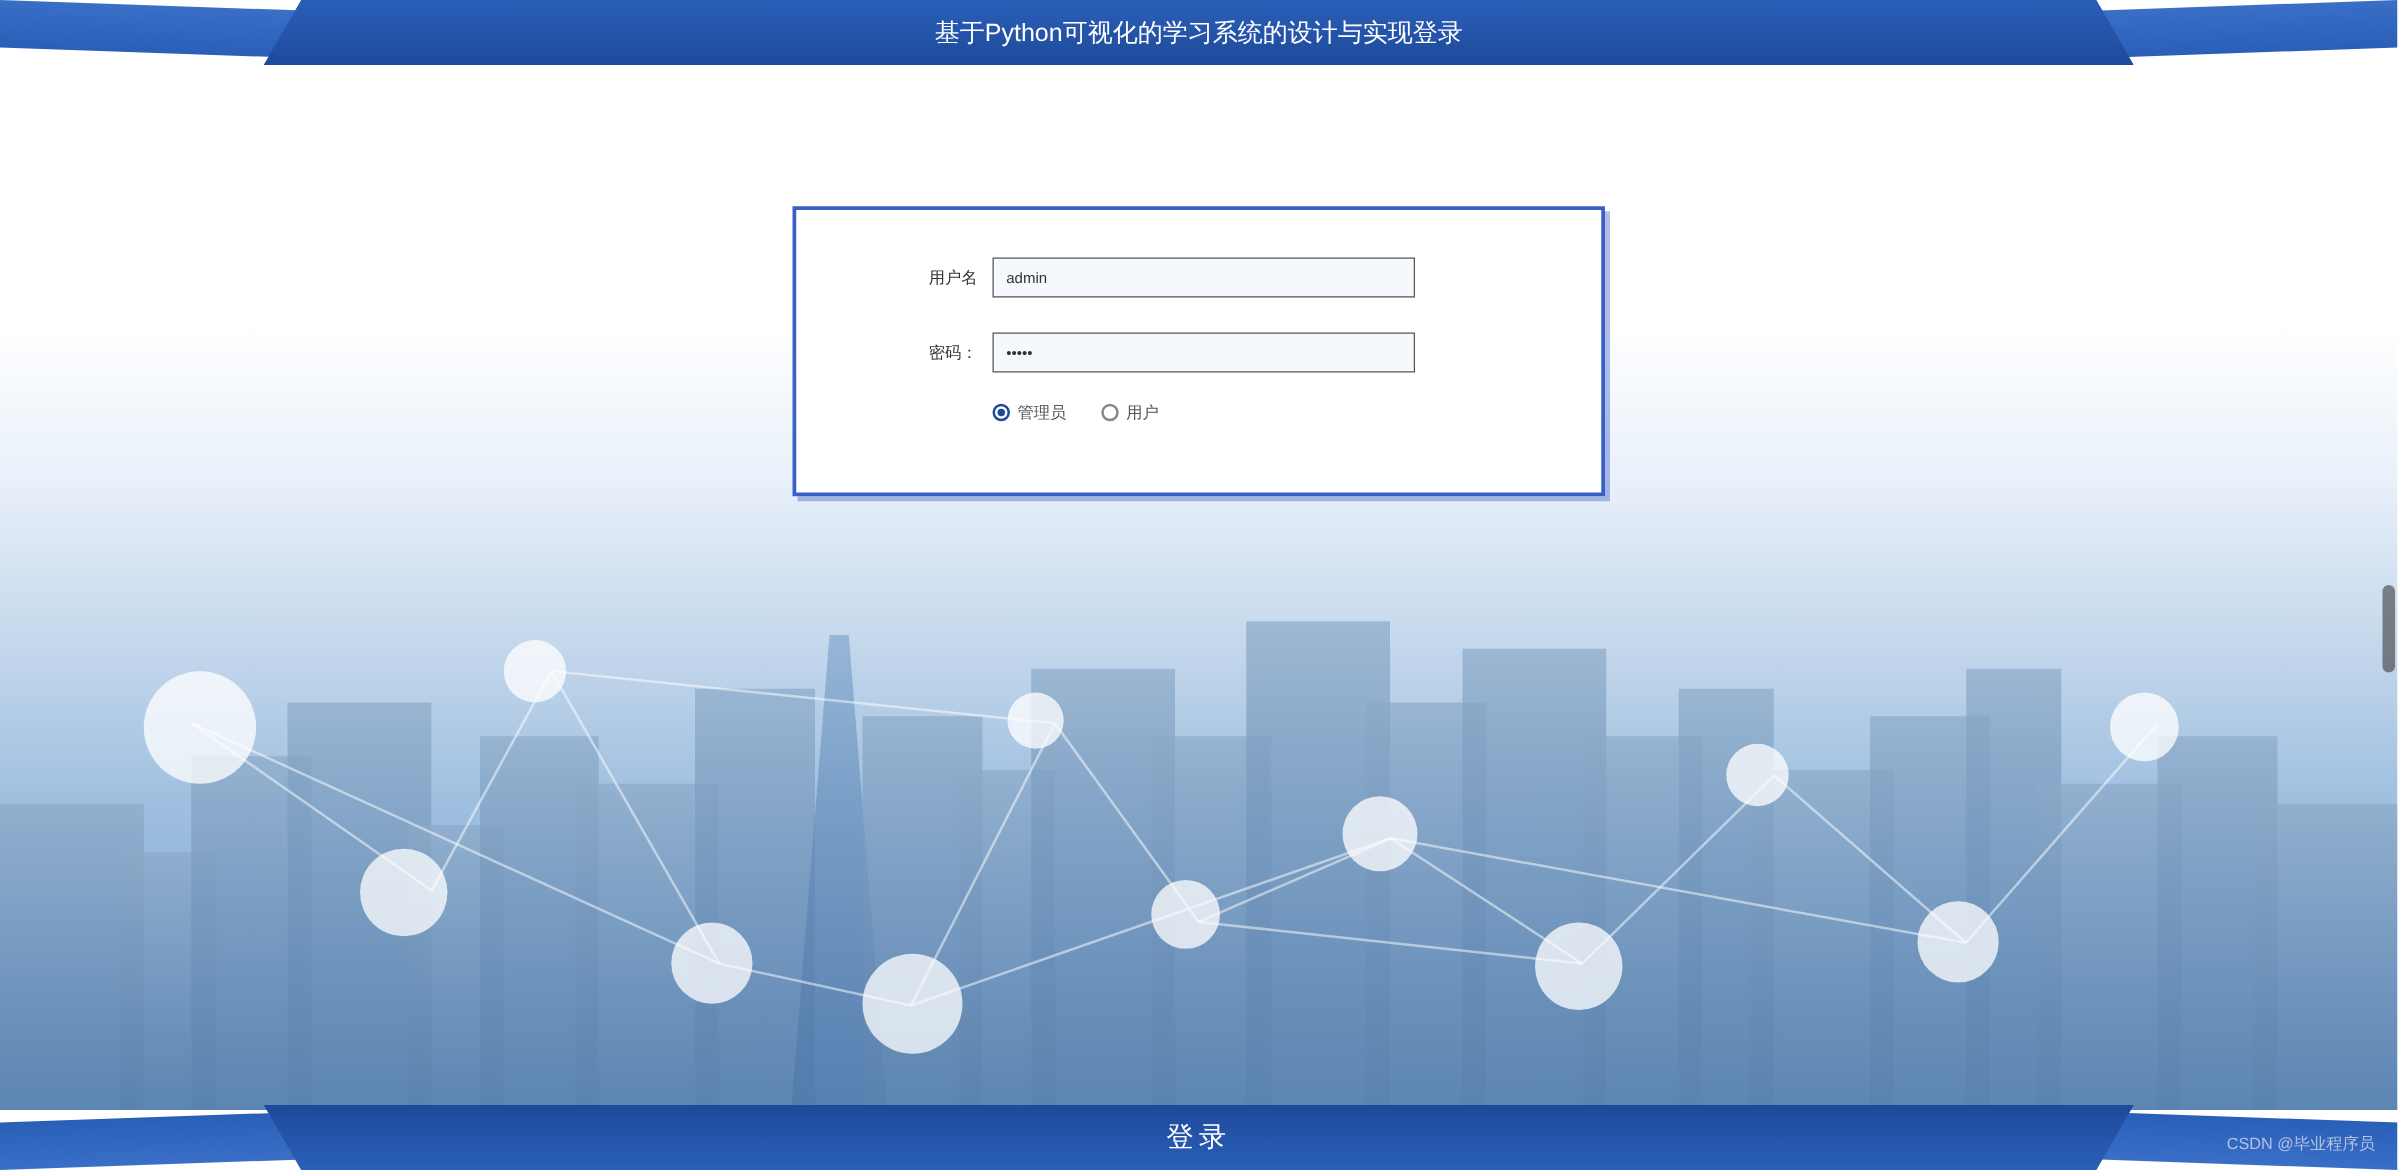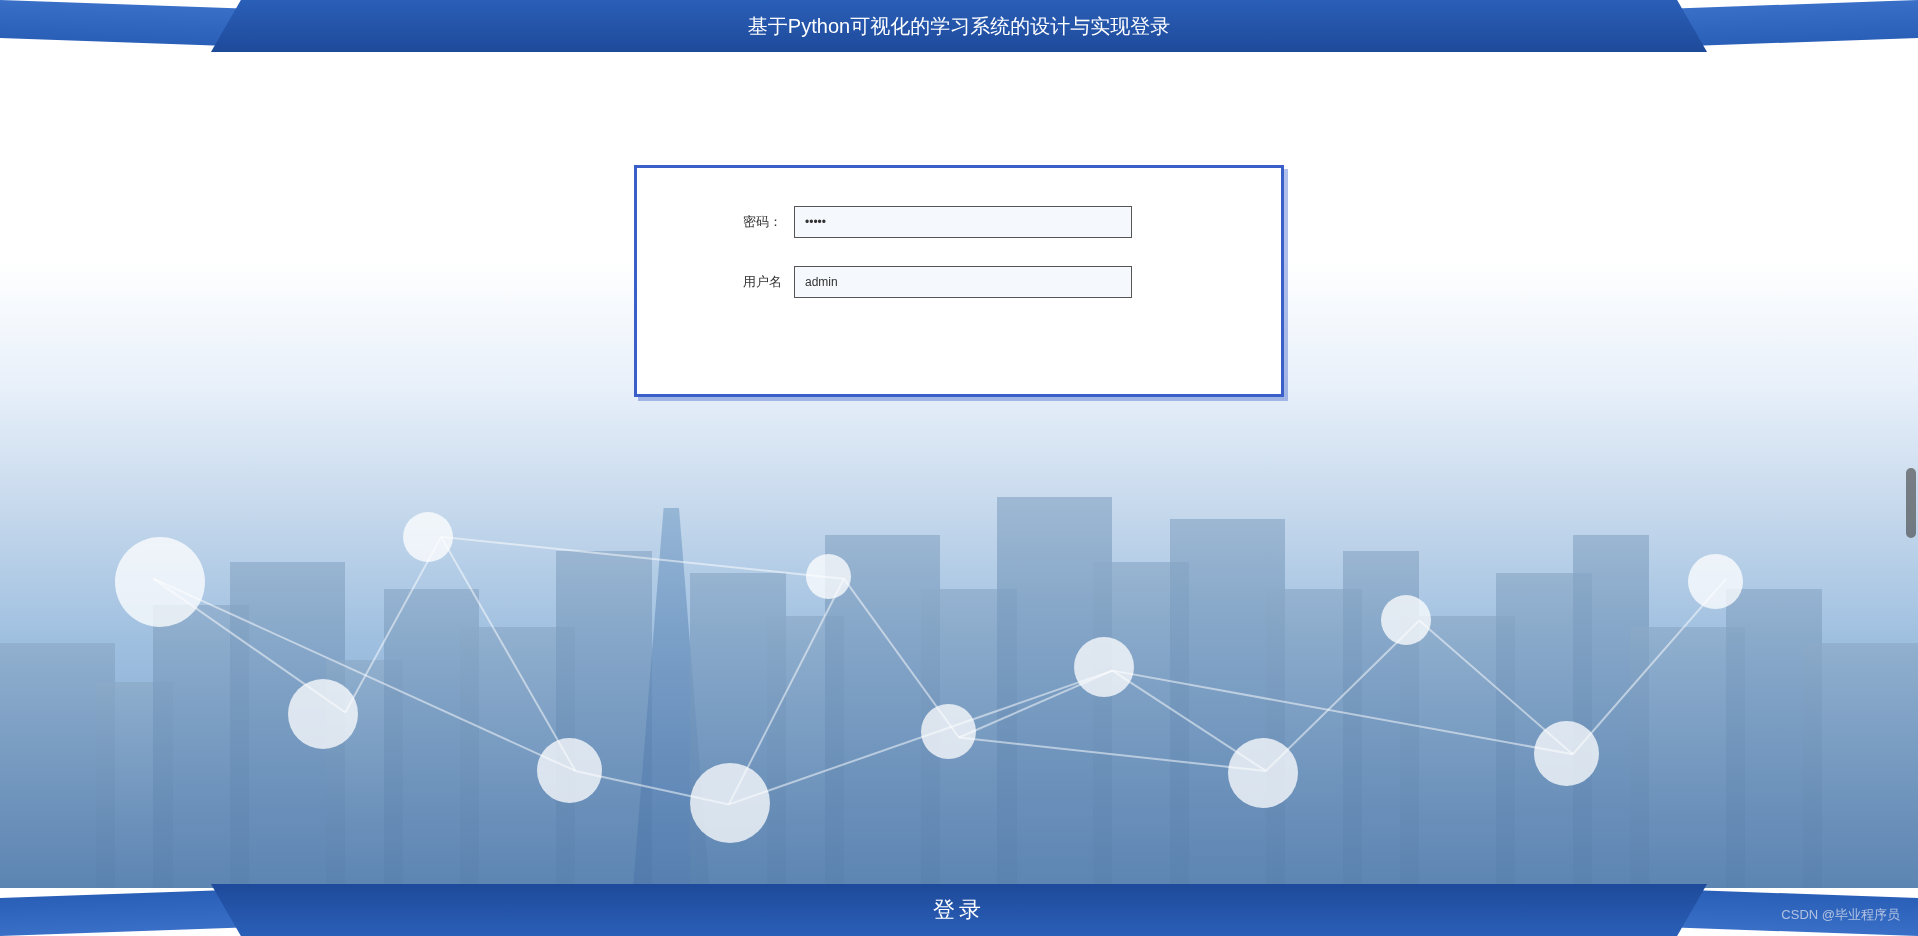--- a/index.html
+++ b/index.html
@@ -368,26 +368,36 @@
   <div class="node n7"></div>
   <div class="node n8"></div>
   <div class="node n9"></div>
   <div class="node n10"></div>
   <div class="node n11"></div>
   <div class="node n12"></div>
 </div>
 
 <div class="login-panel">
   <div class="form-row">
+    <label class="form-label">用户名</label>
+    <input type="text" class="form-input" value="admin" style="">
+  </div>
+  <div class="form-row">
     <label class="form-label">密码：</label>
     <input type="password" class="form-input" value="•••••" style="">
   </div>
-  <div class="form-row">
-    <label class="form-label">用户名</label>
-    <input type="text" class="form-input" value="admin" style="">
+  <div class="radio-row">
+    <div class="radio-option">
+      <span class="radio-circle checked"></span>
+      <span class="radio-label">管理员</span>
+    </div>
+    <div class="radio-option">
+      <span class="radio-circle unchecked"></span>
+      <span class="radio-label">用户</span>
+    </div>
   </div>
 </div>
 
 <div class="bottom-banner-wrapper">
   <div class="bottom-wing-left"></div>
   <div class="bottom-wing-right"></div>
   <div class="bottom-center">登录</div>
 </div>
 
 <div class="watermark">CSDN @毕业程序员</div>

